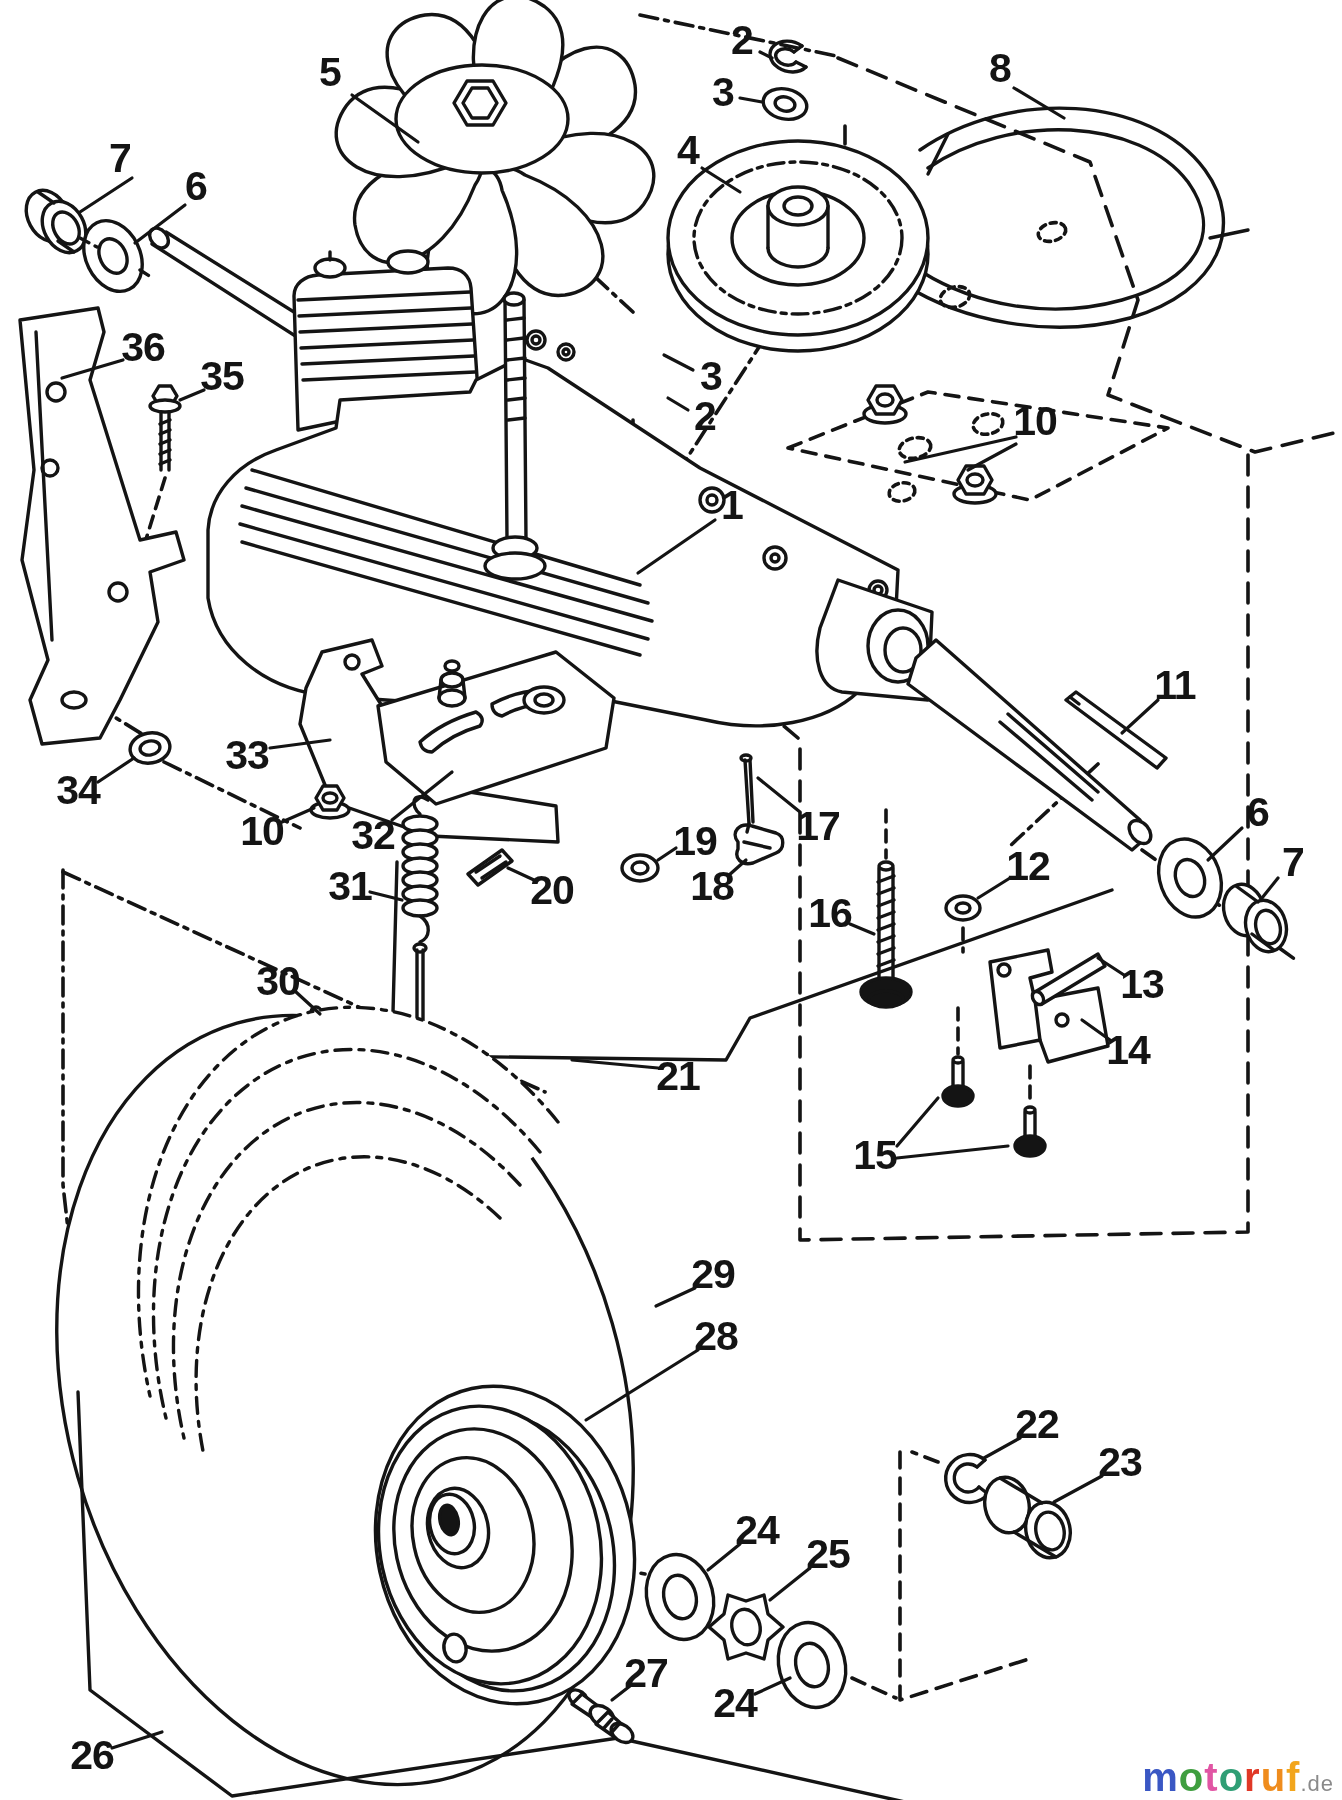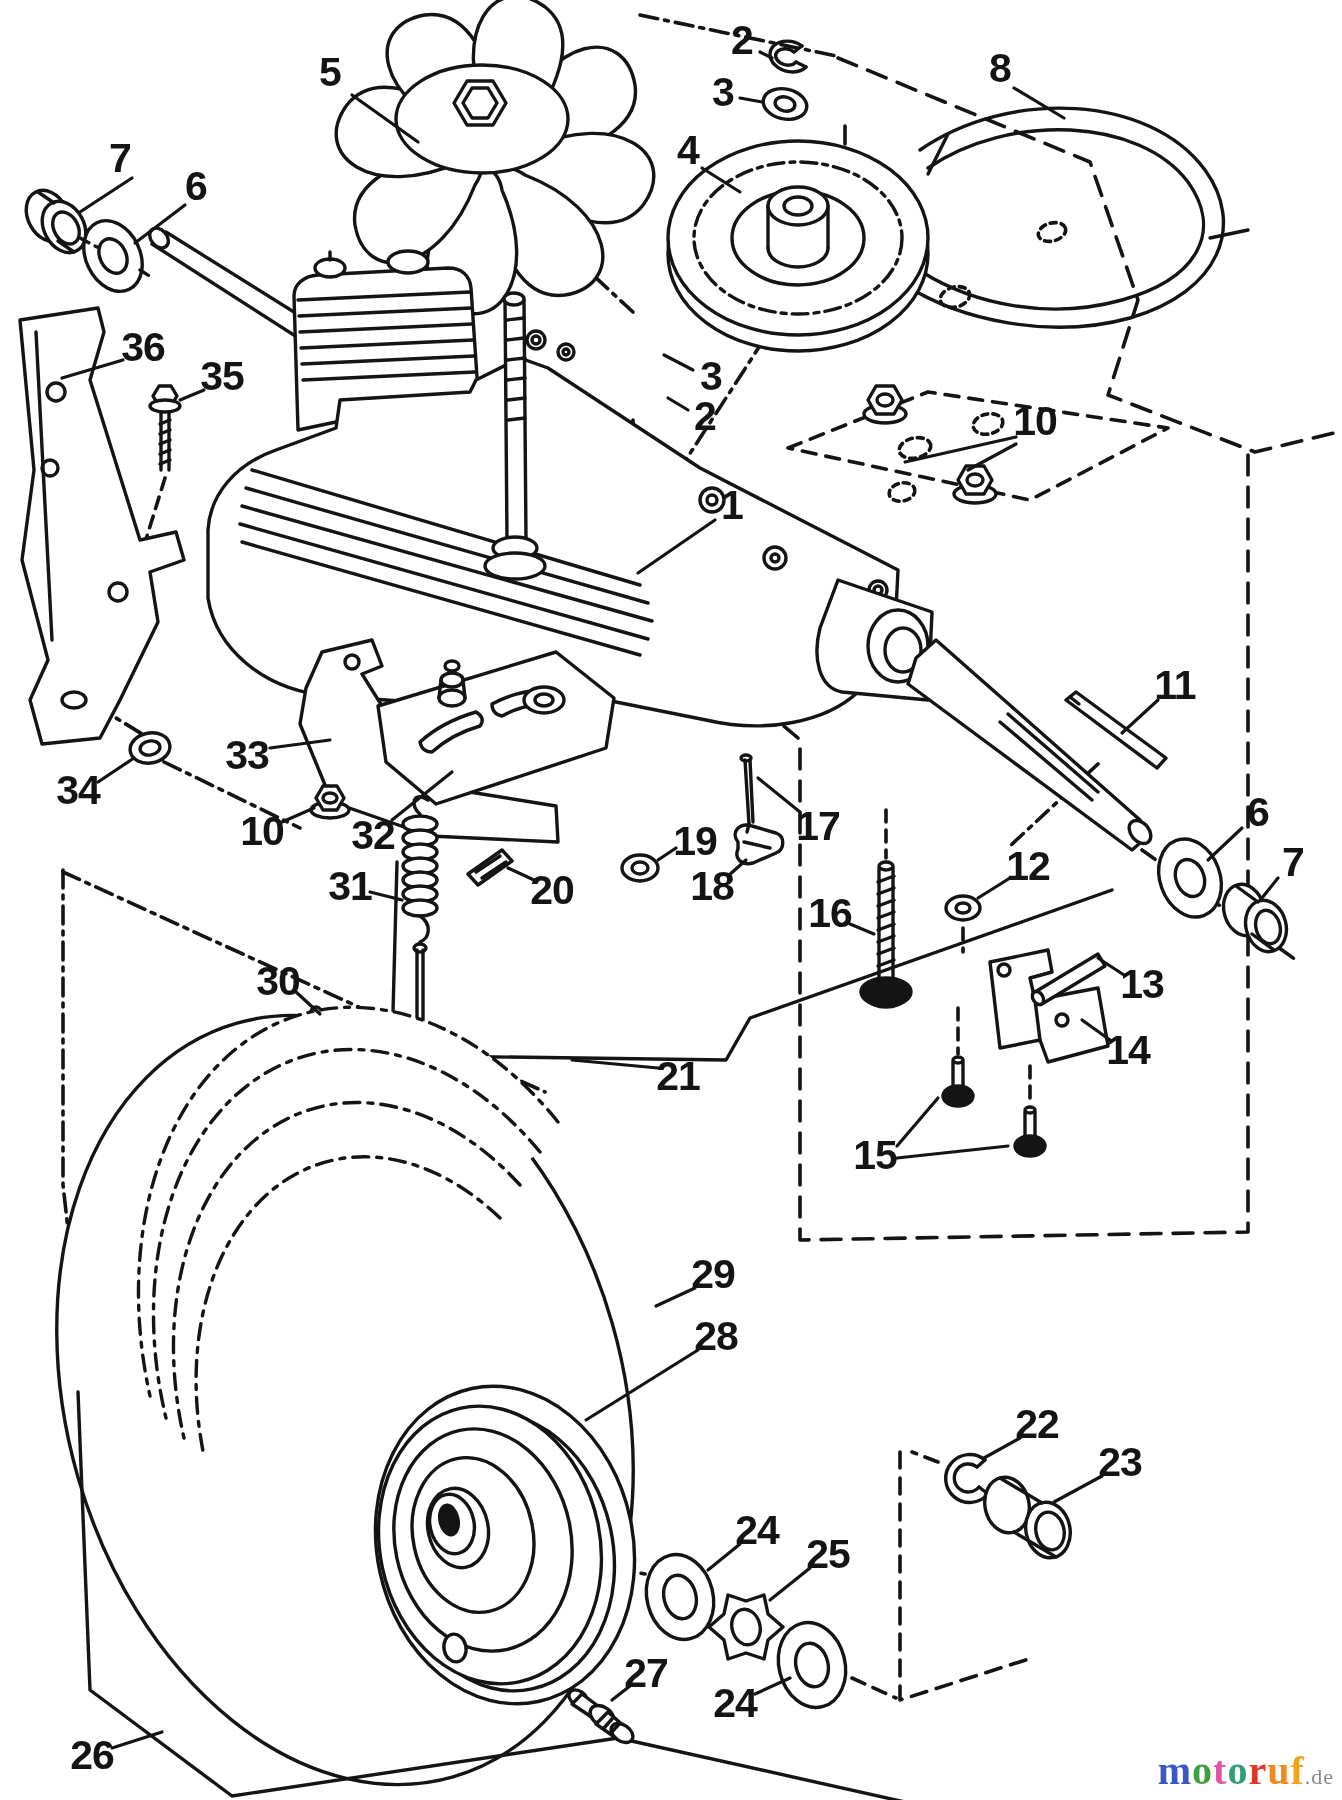--- a/index.html
+++ b/index.html
@@ -1,20 +1,20 @@
 <!DOCTYPE html>
 <html><head>
 <meta charset="utf-8">
 <style>
   html,body{margin:0;padding:0;background:#ffffff;}
   body{width:1342px;height:1800px;position:relative;font-family:"Liberation Sans",sans-serif;}
   #stage{position:absolute;inset:0;}
   svg{display:block;}
   .part-label{font-family:"Liberation Sans","DejaVu Sans",sans-serif;font-weight:700;font-size:41px;fill:#141414;letter-spacing:-1px;}
-  #watermark{position:absolute;right:8px;bottom:6px;font-family:Liberation Serif, serif;font-size:40px;font-weight:700;letter-spacing:1px;user-select:none;}
+  #watermark{position:absolute;right:8px;bottom:0;font-family:Liberation Sans, sans-serif;font-size:40px;font-weight:700;letter-spacing:1px;user-select:none;}
   #watermark .suffix{font-size:22px;font-weight:400;}
 </style>
 </head>
 <body>
 
 <div id="stage">
 <svg id="diagram-svg" width="1342" height="1800" viewBox="0 0 1342 1800" fill="none" stroke="#141414" stroke-width="3.4" stroke-linecap="round" stroke-linejoin="round">
 
   <g stroke-width="3.6">
     <path d="M 640 15 L 836 56" stroke-dasharray="18 7 4 7"></path>

